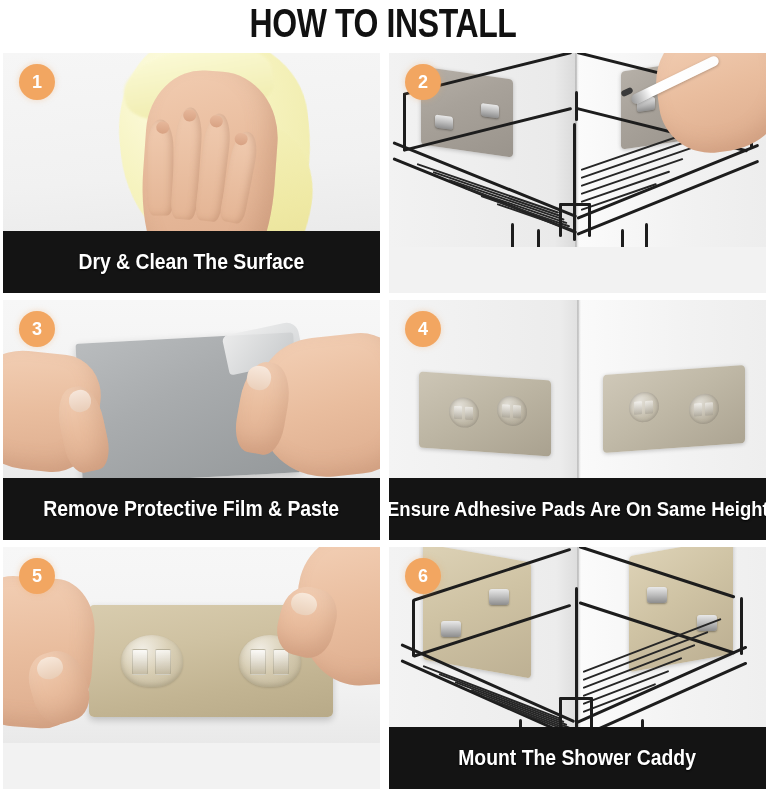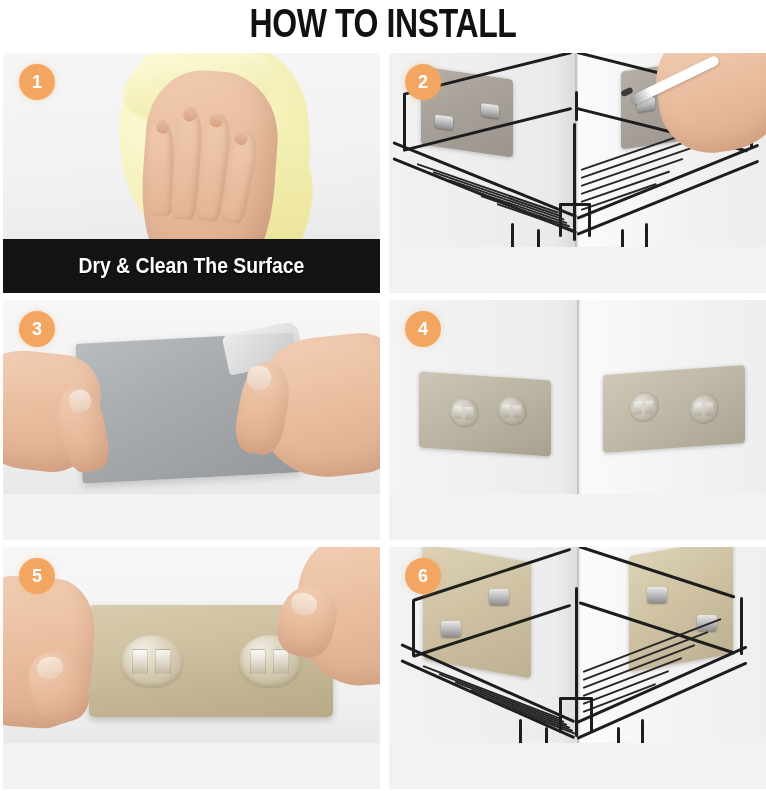--- a/index.html
+++ b/index.html
@@ -83,21 +83,21 @@
     z-index: 40;
     box-shadow: 0 0 6px rgba(242,166,97,0.35);
   }
 
   
   .caption {
     position: absolute;
     left: 0;
     bottom: 0;
     width: 100%;
-    height: 54px;
+    height: 62px;
     background: #141414;
     color: #ffffff;
     display: flex;
     align-items: center;
     justify-content: center;
     z-index: 45;
     overflow: hidden;
   }
   .caption-text {
     font-family: "Liberation Sans Narrow", "Liberation Sans", sans-serif;
@@ -363,20 +363,23 @@
         <div class="hand-l" style="left:-32px; top:52px; width:128px; height:118px; transform:rotate(6deg);"></div>
         <div class="hand-l" style="left:58px; top:86px; width:44px; height:86px; border-radius:44% 44% 34% 34%; transform:rotate(-12deg);"></div>
         <div style="position:absolute; left:66px; top:90px; width:22px; height:22px; background:linear-gradient(180deg,#f6e6da,#e9cdb8); border-radius:46%; transform:rotate(-12deg);"></div>
 
         <div class="hand-r" style="left:256px; top:36px; width:150px; height:140px; transform:rotate(-6deg);"></div>
         <div class="hand-r" style="left:236px; top:62px; width:48px; height:92px; border-radius:44% 44% 34% 34%; transform:rotate(10deg);"></div>
         <div style="position:absolute; left:244px; top:66px; width:24px; height:24px; background:linear-gradient(180deg,#f7e8dc,#ebd0bb); border-radius:46%; transform:rotate(10deg);"></div>
 
         <div class="badge">3</div>
       </div>
+      <div class="caption">
+        <span class="caption-text">Remove Protective Film &amp; Paste</span>
+      </div>
     </div>
 
     <div class="panel">
       <div class="photo">
         <div class="wallcorner">
           <div class="left" style="width:190px; background:linear-gradient(90deg,#f4f4f4 0%,#ececec 90%,#e0e0e0 100%);"></div>
           <div class="right" style="left:190px; background:linear-gradient(90deg,#fafafa 0%,#f2f2f2 60%,#eeeeee 100%);"></div>
           <div class="seam" style="left:188px;"></div>
         </div>
 
@@ -384,20 +387,23 @@
           <div class="pad-emboss" style="left:30px; top:23px;"></div>
           <div class="pad-emboss" style="left:78px; top:18px;"></div>
         </div>
 
         <div class="plate" style="left:214px; top:70px; width:142px; height:78px; transform:skewY(-4deg); background:linear-gradient(150deg,#cfc8b8 0%,#c0b9a7 45%,#aca492 100%);">
           <div class="pad-emboss" style="left:26px; top:20px;"></div>
           <div class="pad-emboss" style="left:86px; top:26px;"></div>
         </div>
 
         <div class="badge">4</div>
+      </div>
+      <div class="caption">
+        <span class="caption-text" style="font-size:21px;">Ensure Adhesive Pads Are On Same Height</span>
       </div>
     </div>
 
     <div class="panel">
       <div class="photo">
         <div class="p5-bg"></div>
 
         <div class="goldplate">
           <div class="hookdome" style="left:32px; top:30px;"></div>
           <div class="hookdome" style="left:150px; top:30px;"></div>
@@ -464,16 +470,19 @@
           <div class="wire" style="left:201px; top:150px; width:3px; height:36px;"></div>
 
           <div class="wire" style="left:130px; top:172px; width:3px; height:30px;"></div>
           <div class="wire" style="left:156px; top:180px; width:3px; height:28px;"></div>
           <div class="wire" style="left:228px; top:180px; width:3px; height:28px;"></div>
           <div class="wire" style="left:252px; top:172px; width:3px; height:30px;"></div>
         </div>
 
         <div class="badge">6</div>
       </div>
+      <div class="caption">
+        <span class="caption-text">Mount The Shower Caddy</span>
+      </div>
     </div>
 
   </div>
 </div>
 
 </body></html>

